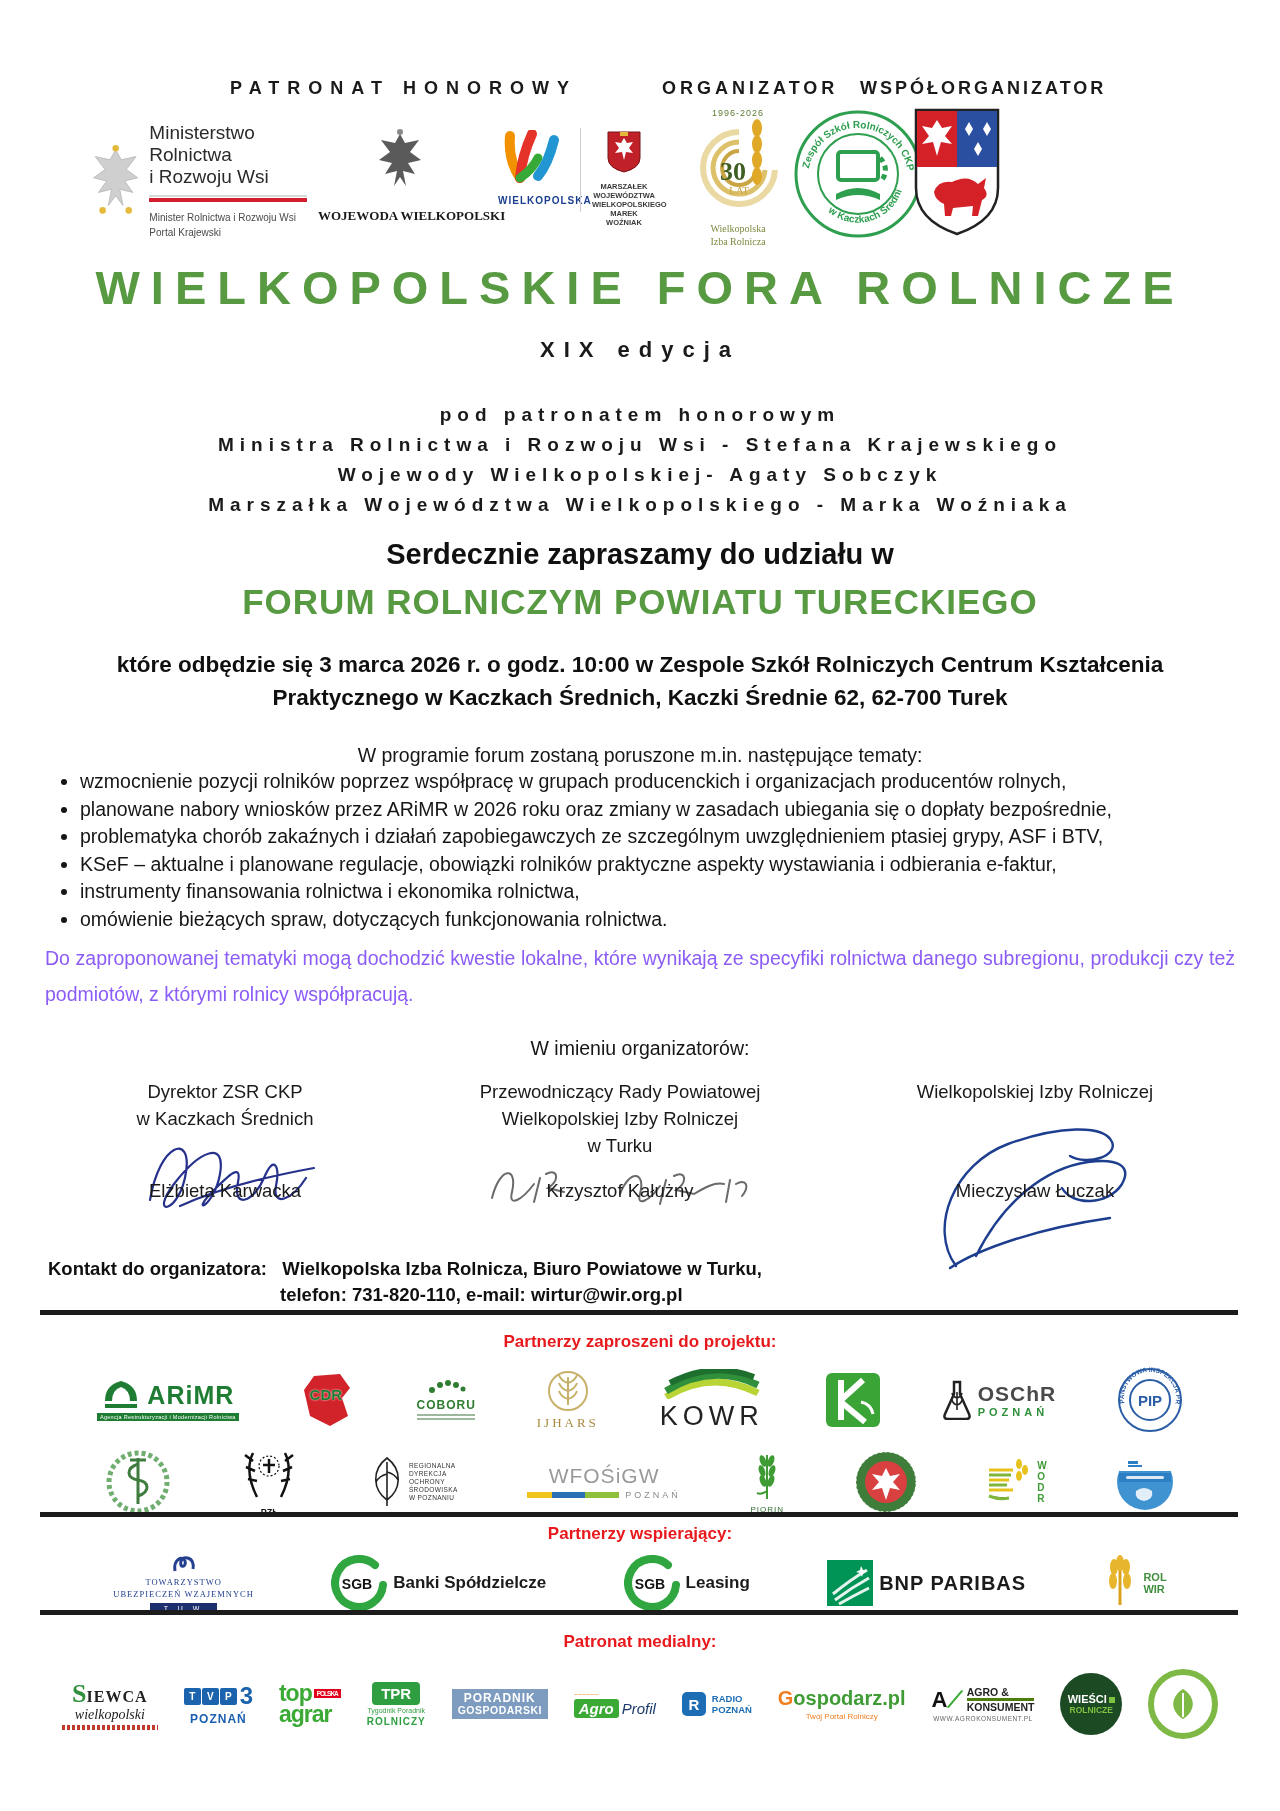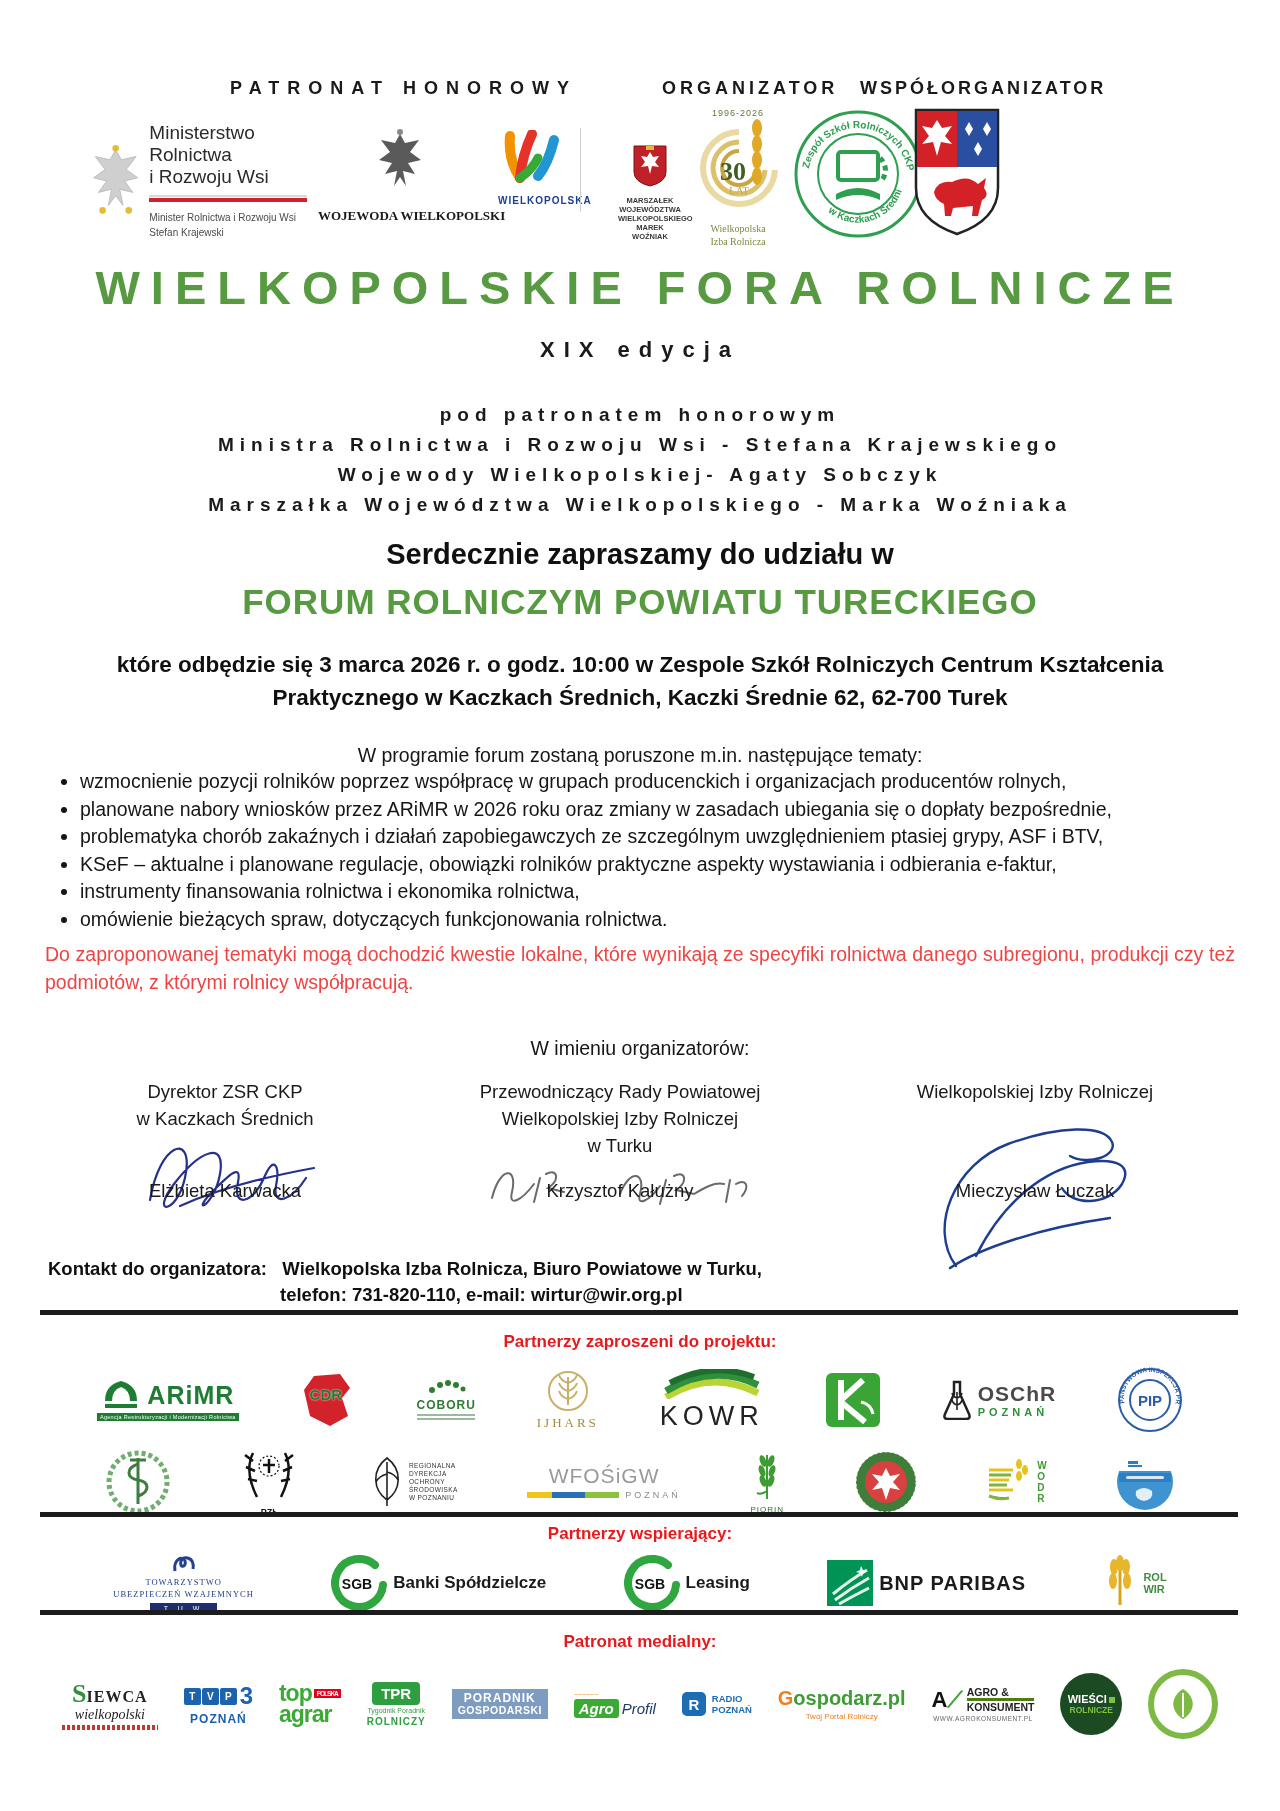--- a/index.html
+++ b/index.html
@@ -26,21 +26,21 @@
   
   .main-title{top:260px;font-size:47px;font-weight:bold;letter-spacing:11px;color:#579a41;white-space:nowrap;}
   .edition{top:337px;font-size:22px;font-weight:bold;letter-spacing:9px;color:#1a1a1a;}
   .patronage{top:400px;font-size:19px;font-weight:bold;letter-spacing:6px;line-height:30px;color:#1a1a1a;}
   .lead{top:538px;font-size:29px;font-weight:bold;color:#101010;}
   .forum{top:582px;font-size:35px;font-weight:bold;color:#579a41;letter-spacing:1px;}
   .venue{top:648px;font-size:22.5px;font-weight:bold;line-height:33px;color:#101010;}
   .intro{top:744px;font-size:19.5px;color:#161616;}
   ul.topics{top:768px;left:56px;right:36px;margin:0;padding-left:24px;}
   ul.topics li{font-size:19.5px;line-height:27.5px;color:#161616;}
-  .note{top:940px;left:45px;right:45px;font-size:19.5px;line-height:28px;text-align:justify;color:#ef4444;}
+  .note{top:940px;left:45px;right:45px;font-size:19.5px;line-height:36px;text-align:justify;color:#8b5cf6;}
   .imieniu{top:1037px;font-size:19.5px;color:#161616;}
 
   
   .sigrow{top:1078px;left:40px;right:40px;display:flex;}
   .sigcol{position:relative;text-align:center;}
   .sigcol .role{font-size:18.5px;line-height:27px;color:#1a1a1a;}
   .signame{position:absolute;left:0;right:0;text-align:center;font-size:18.5px;color:#1a1a1a;}
   .sigsvg{position:absolute;}
 
   
@@ -129,21 +129,21 @@
       <circle cx="29" cy="8" r="4" fill="#e4b93c"></circle>
       <circle cx="13" cy="84" r="4" fill="#e4b93c"></circle>
       <circle cx="45" cy="84" r="4" fill="#e4b93c"></circle>
     </svg>
     <div class="mrirw-txt">
       <div class="big">Ministerstwo Rolnictwa</div>
       <div class="big">i Rozwoju Wsi</div>
       <div class="mrirw-bar"></div>
       <div class="mrirw-red"></div>
       <div class="small">Minister Rolnictwa i Rozwoju Wsi</div>
-      <div class="small">Stefan Krajewski</div>
+      <div class="small">Portal Krajewski</div>
     </div>
   </div>
 
   <div class="abs" style="top:128px;left:318px;width:164px;text-align:center;">
     <svg width="46" height="70" viewBox="0 0 46 70">
       <path d="M23 6 L28 15 L42 12 L33 24 L44 32 L31 35 L38 46 L26 43 L29 58 L23 49 L17 58 L20 43 L8 46 L15 35 L2 32 L13 24 L4 12 L18 15 Z" fill="#5a5a5a"></path>
       <circle cx="23" cy="4" r="3" fill="#8a8a8a"></circle>
     </svg>
     <div class="serifcap" style="font-size:13px;color:#1a1a1a;margin-top:6px;white-space:nowrap;">WOJEWODA WIELKOPOLSKI</div>
   </div>
@@ -153,21 +153,21 @@
       <path d="M12 6 Q10 30 22 48" stroke="#f39200" stroke-width="10" fill="none" stroke-linecap="round"></path>
       <path d="M34 4 Q24 26 22 48" stroke="#e63329" stroke-width="10" fill="none" stroke-linecap="round"></path>
       <path d="M22 48 Q34 40 40 28" stroke="#37a936" stroke-width="9" fill="none" stroke-linecap="round"></path>
       <path d="M56 10 Q50 34 40 46" stroke="#2196d3" stroke-width="10" fill="none" stroke-linecap="round"></path>
     </svg>
     <div class="wlkp-cap">WIELKOPOLSKA</div>
   </div>
 
   <div class="abs vline" style="top:128px;left:580px;height:84px;"></div>
 
-  <div class="abs" style="top:144px;left:592px;width:64px;text-align:center;margin-left:26px;">
+  <div class="abs" style="top:130px;left:592px;width:64px;text-align:center;">
     <svg width="36" height="44" viewBox="0 0 36 44">
       <path d="M2 2 h32 v26 q0 10 -16 14 q-16 -4 -16 -14 z" fill="#c02028" stroke="#7a1418"></path>
       <path d="M18 8 L21 13 L27 12 L23 18 L27 23 L20 22 L18 30 L16 22 L9 23 L13 18 L9 12 L15 13 Z" fill="#ffffff"></path>
       <rect x="14" y="2" width="8" height="4" fill="#e4b93c"></rect>
     </svg>
     <div class="marsz-cap">
       <div>MARSZAŁEK</div>
       <div>WOJEWÓDZTWA</div>
       <div>WIELKOPOLSKIEGO</div>
       <div>MAREK WOŹNIAK</div>

